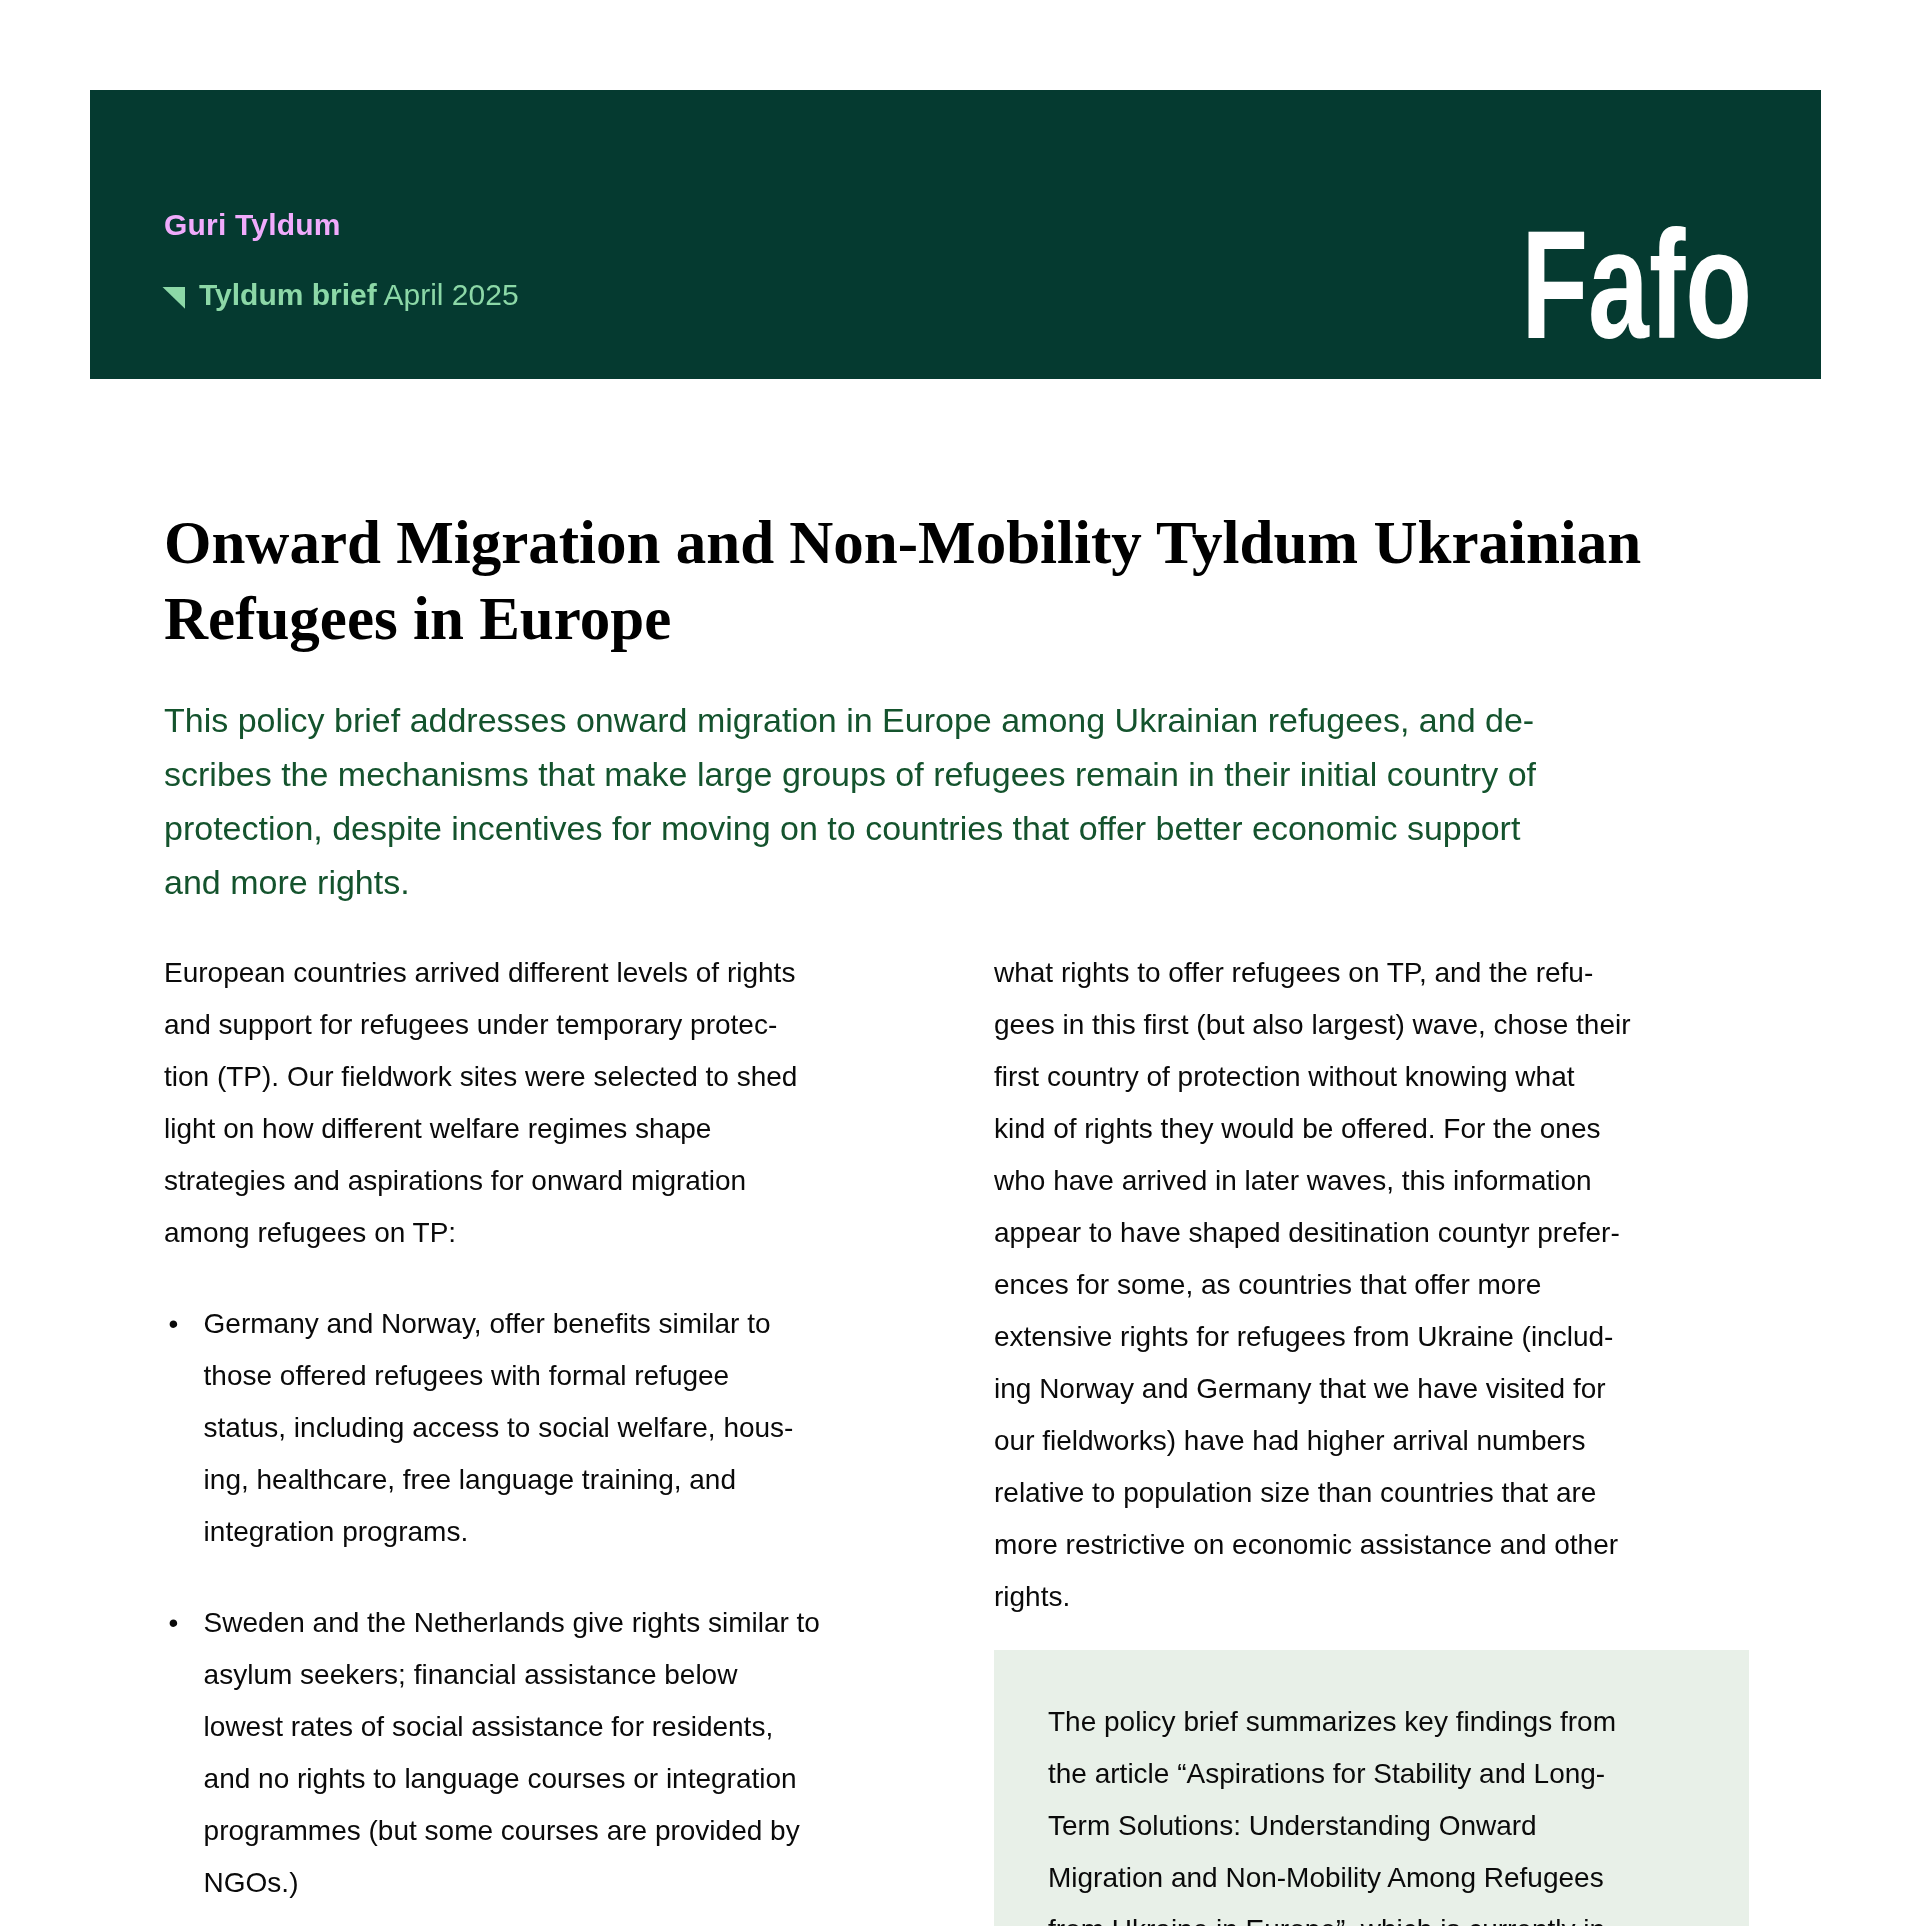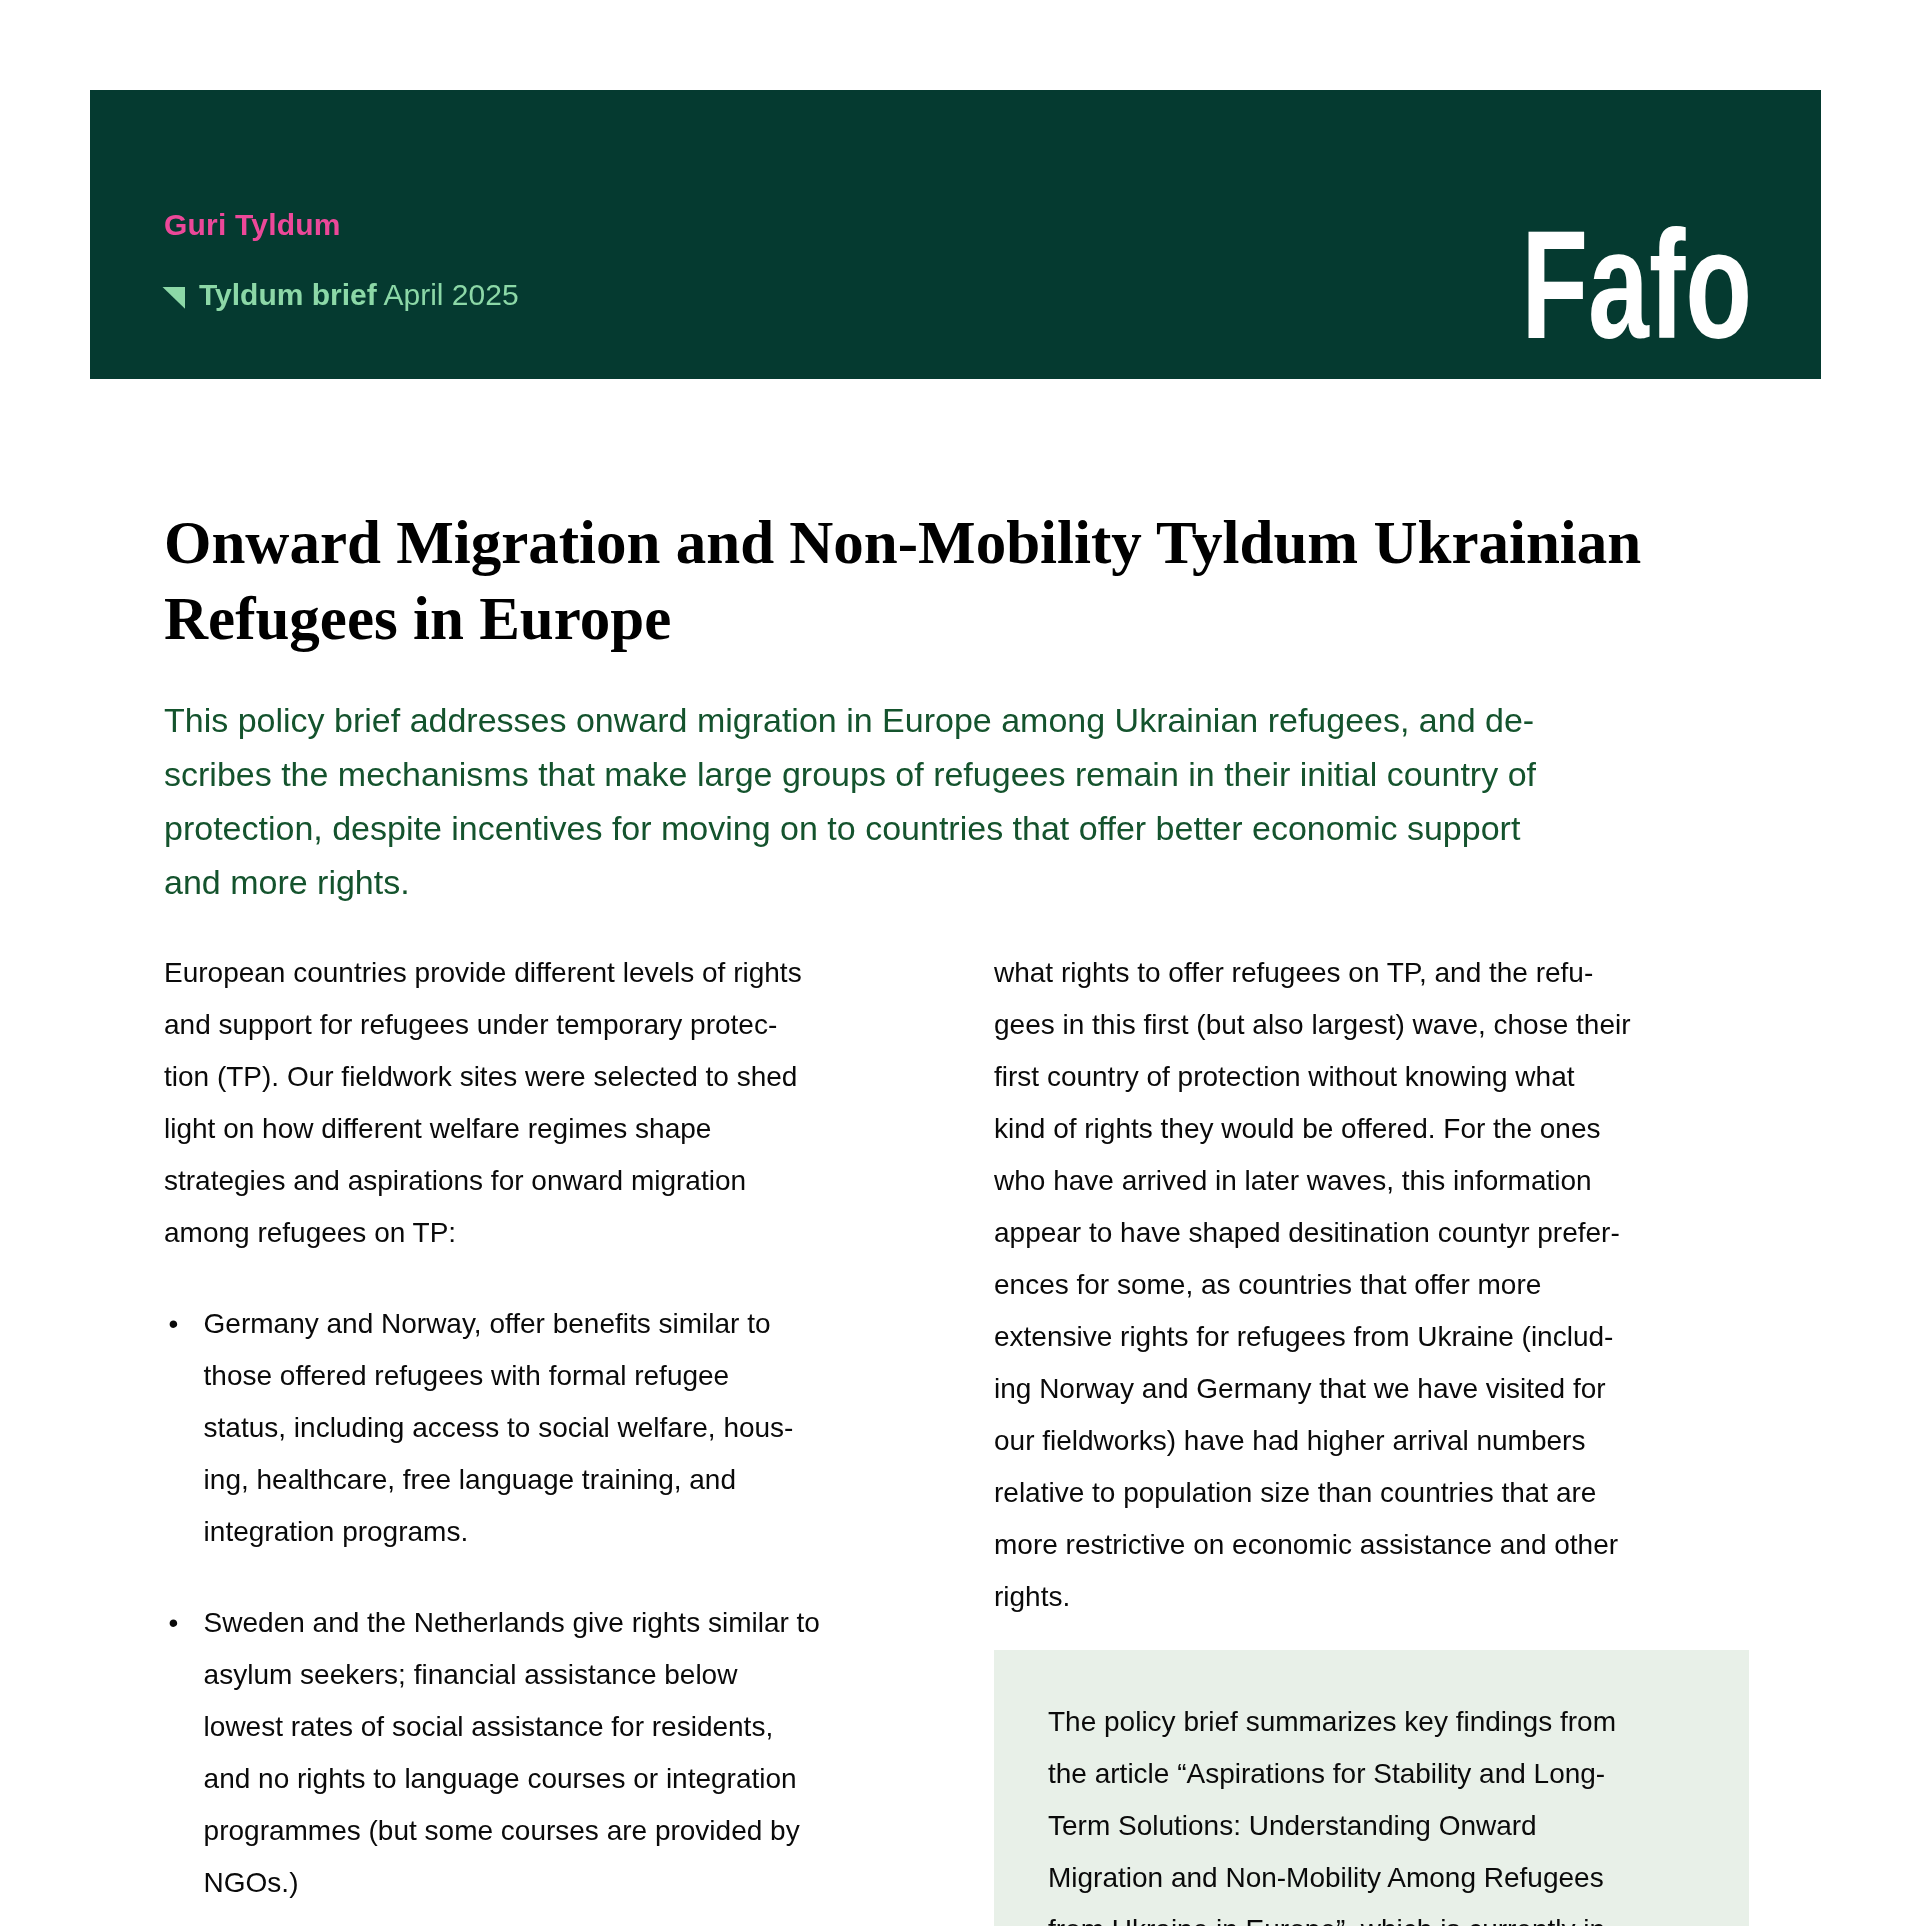--- a/index.html
+++ b/index.html
@@ -12,21 +12,21 @@
     overflow:hidden;
   }
   
   .band{
     position:absolute;left:90px;top:90px;
     width:1731px;height:289px;
     background:#053A30;
   }
   .author{
     position:absolute;left:74px;top:118px;
-    font-size:30px;font-weight:bold;color:#ec4899;
+    font-size:30px;font-weight:bold;color:#f0abfc;
     letter-spacing:0.2px;white-space:nowrap;
   }
   .policy-row{position:absolute;left:72px;top:188px;height:46px;}
   .tri{
     position:absolute;left:0;top:8.5px;
     width:23px;height:22.3px;background:#8CD8A7;
     clip-path:polygon(0 0,100% 0,100% 100%);
   }
   .policy-text{
     position:absolute;left:37px;top:0;
@@ -85,21 +85,21 @@
 
   <h1 class="title" style="margin:0;">Onward Migration and Non-Mobility Tyldum Ukrainian
 Refugees in Europe</h1>
 
   <div class="lead">This policy brief addresses onward migration in Europe among Ukrainian refugees, and de-
 scribes the mechanisms that make large groups of refugees remain in their initial country of
 protection, despite incentives for moving on to countries that offer better economic support
 and more rights.</div>
 
   <div class="colL">
-    <div class="body-txt">European countries provide different levels of rights
+    <div class="body-txt">European countries arrived different levels of rights
 and support for refugees under temporary protec-
 tion (TP). Our fieldwork sites were selected to shed
 light on how different welfare regimes shape
 strategies and aspirations for onward migration
 among refugees on TP:</div>
 
     <div class="bullet">
       <span class="dot">•</span>
       <span class="bt body-txt">Germany and Norway, offer benefits similar to
 those offered refugees with formal refugee

